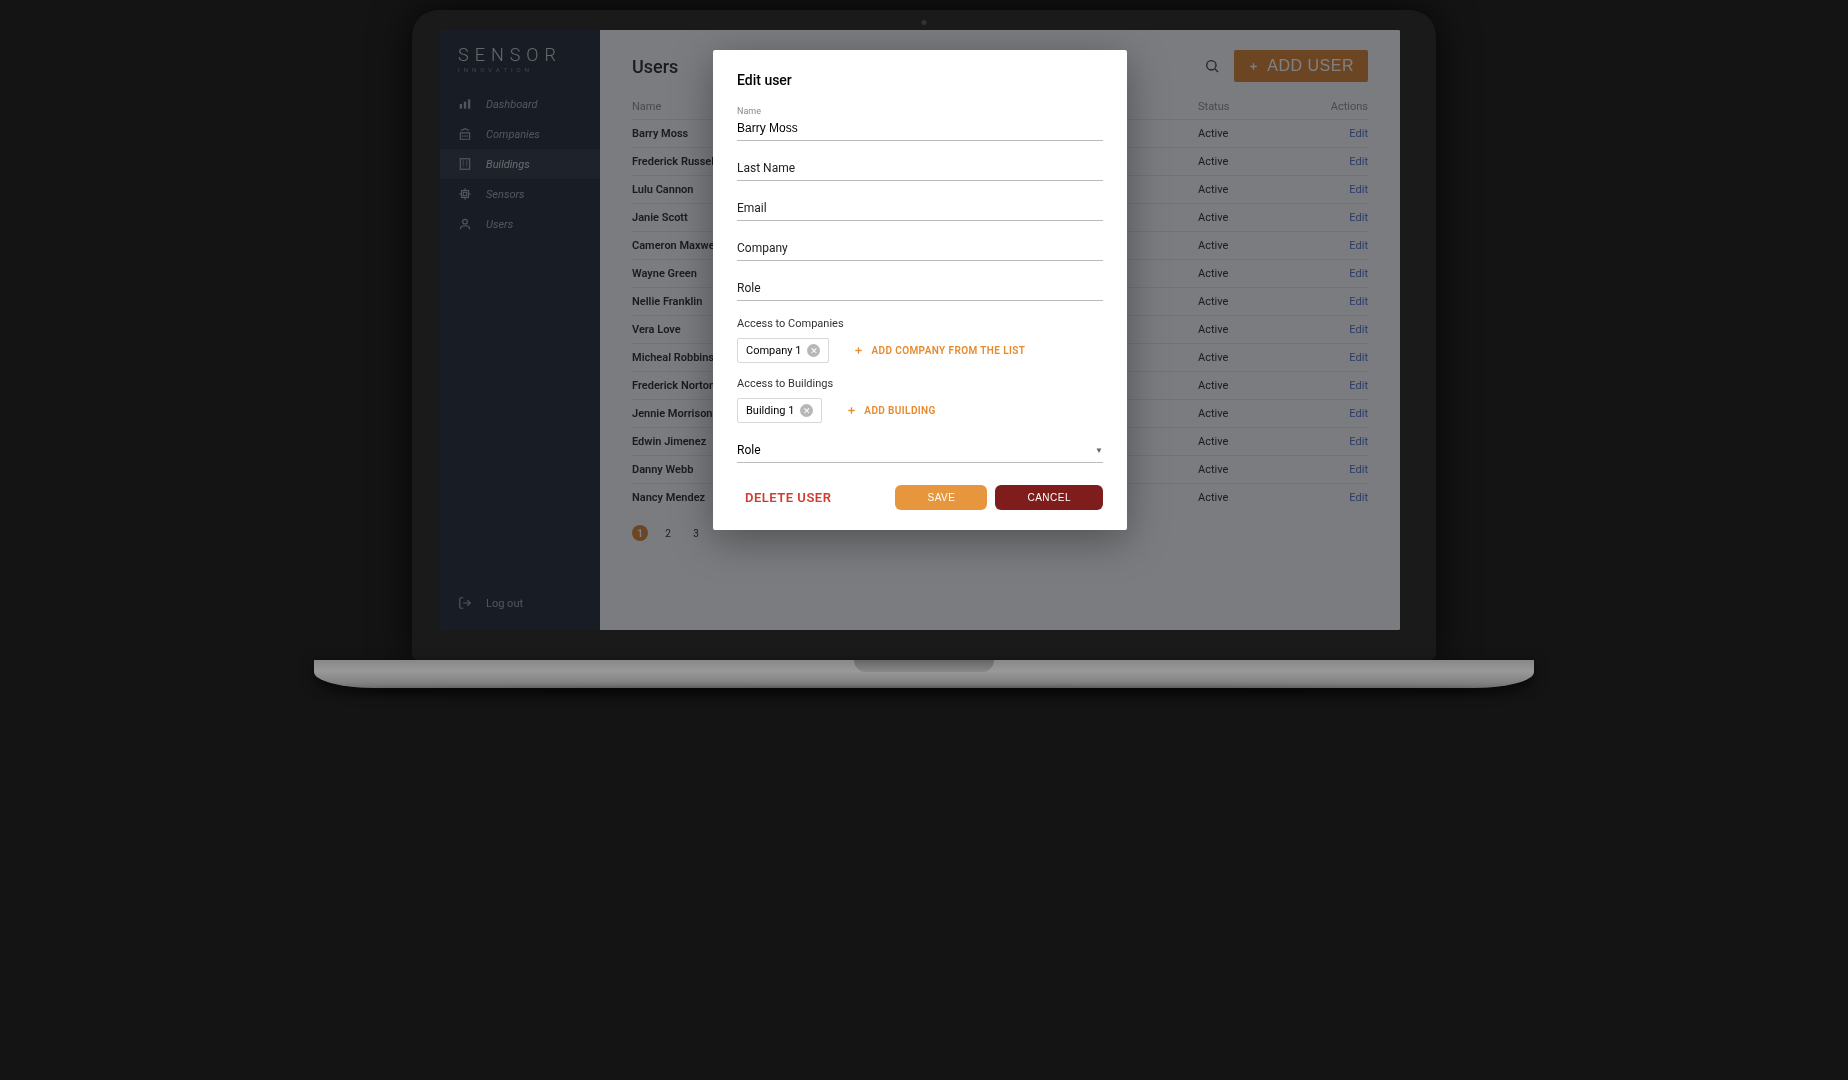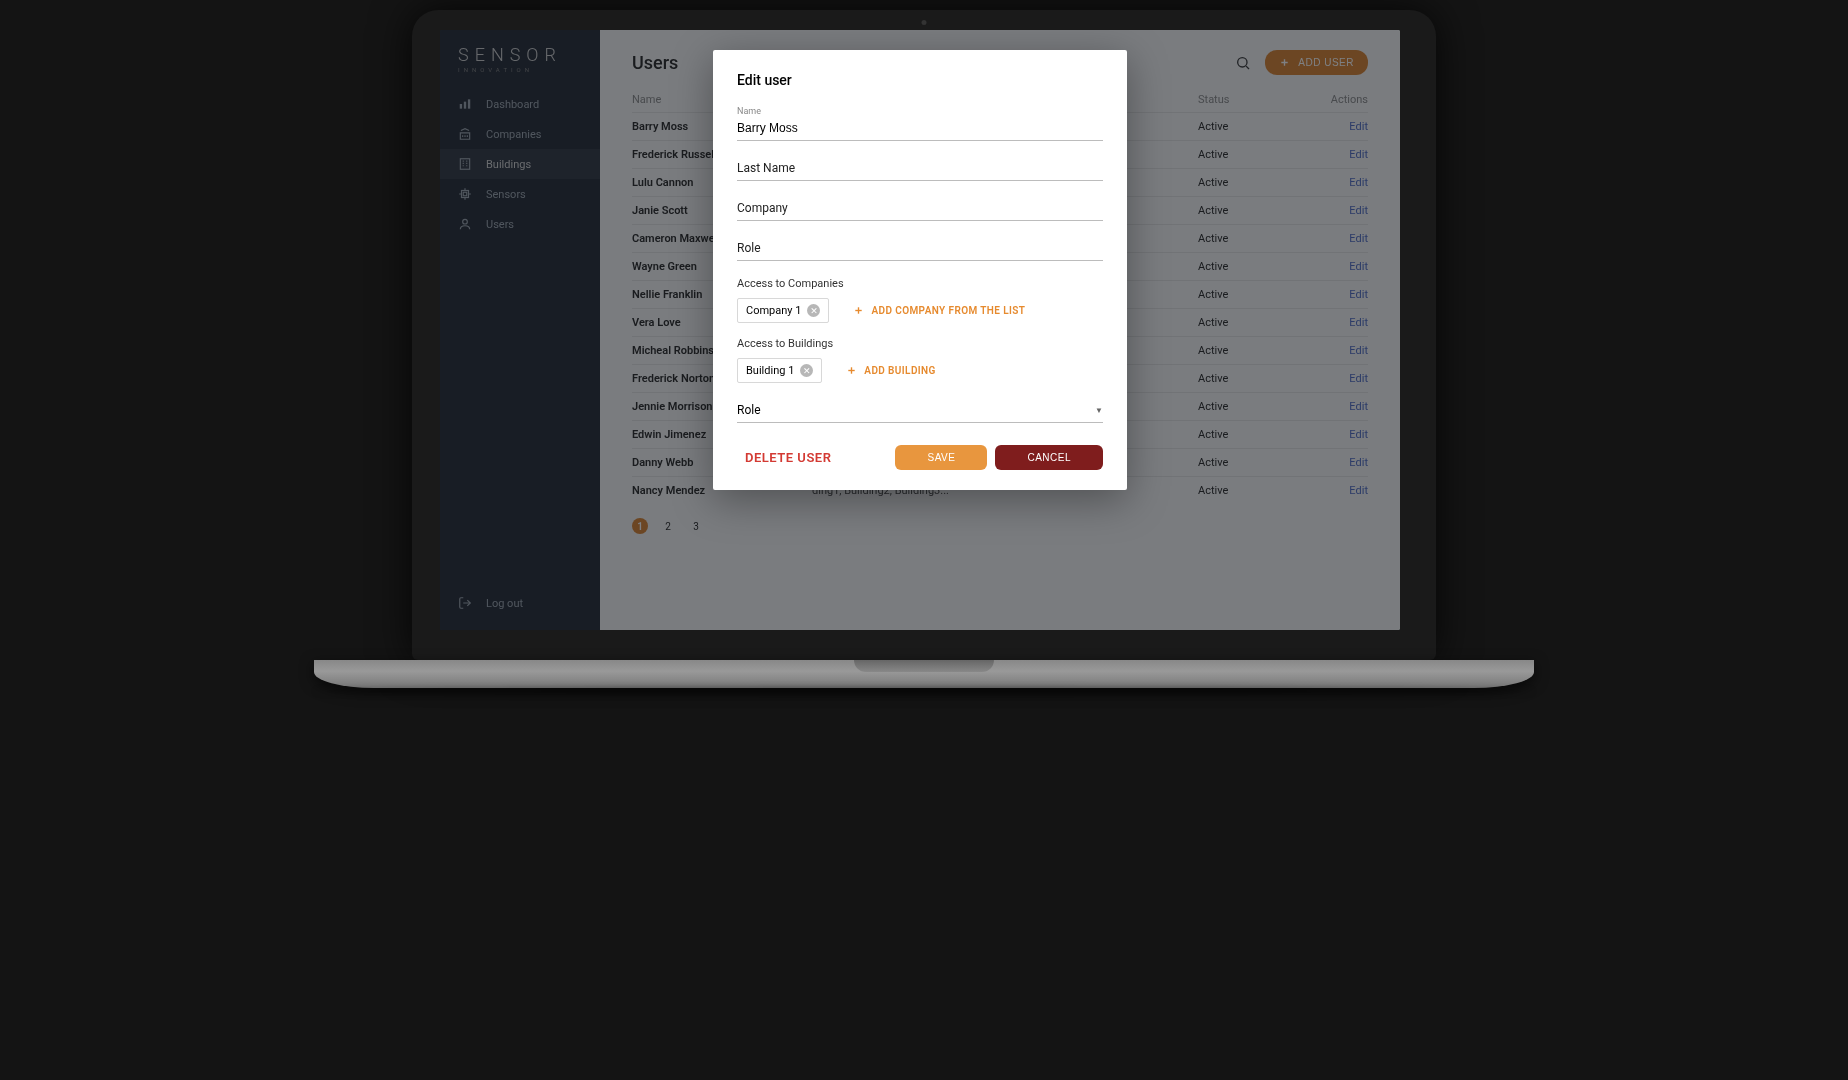--- a/index.html
+++ b/index.html
@@ -13,32 +13,32 @@
 .laptop-base { background: linear-gradient(180deg, #888 0%, #999 40%, #777 100%); height: 28px; width: 1220px; margin-left: -98px; border-radius: 0 0 60px 60px / 0 0 16px 16px; position: relative; box-shadow: 0 4px 14px rgba(0,0,0,0.6); }
 .laptop-notch { position: absolute; top: 0; left: 50%; transform: translateX(-50%); width: 140px; height: 12px; background: linear-gradient(180deg, #666, #888); border-radius: 0 0 12px 12px; }
 .laptop-base::after { content:""; position:absolute; left:0; right:0; bottom:-6px; height:6px; background:#000; opacity:.5; border-radius:50%; filter: blur(3px); }
 
 
 .app { display: flex; width: 100%; height: 100%; font-size: 11px; }
 .sidebar { width: 160px; background: #1e2530; color: #9aa3ad; display: flex; flex-direction: column; }
 .logo { padding: 14px 18px 10px; }
 .logo-main { font-size: 18px; letter-spacing: 6px; color: #c9c9c9; font-weight: 300; }
 .logo-sub { font-size: 6px; letter-spacing: 4px; color: #7a7a7a; margin-top: 1px; }
-.nav { margin-top: 6px; }
+.nav { margin-top: 6px; font-style: italic; }
 .nav-item { display: flex; align-items: center; gap: 14px; padding: 8px 18px; cursor: pointer; font-size: 11px; }
 .nav-item.active { background: #2a313c; color: #d0d0d0; }
 .nav-icon { width: 14px; height: 14px; display: inline-flex; align-items: center; justify-content: center; }
 .logout { margin-top: auto; display: flex; align-items: center; gap: 14px; padding: 14px 18px 20px; cursor: pointer; font-size: 11px; }
 
 .main { flex: 1; background: #f5f5f5; color: #222; display: flex; flex-direction: column; padding: 20px 32px; min-width: 0; }
 .main-header { display: flex; align-items: center; justify-content: space-between; margin-bottom: 12px; }
 .page-title { font-size: 18px; font-weight: 500; }
 .header-actions { display: flex; align-items: center; gap: 14px; }
 .icon-btn { background: none; border: none; cursor: pointer; color: #444; }
-.add-btn { background: #d77e2a; color: #fff; border: none; padding: 7px 14px; font-size: 10px; letter-spacing: 0.5px; display: flex; align-items: center; gap: 8px; cursor: pointer; border-radius: 12px; }
+.add-btn { background: #d77e2a; color: #fff; border: none; padding: 7px 14px; font-size: 16px; letter-spacing: 0.5px; display: flex; align-items: center; gap: 8px; cursor: pointer; border-radius: 2px; }
 
 .table-head { display: flex; color: #888; font-size: 11px; padding: 6px 0; }
 .col-name { flex: 0 0 180px; }
 .col-blds { flex: 1; }
 .col-status { flex: 0 0 100px; }
 .col-actions { flex: 0 0 70px; text-align: right; }
 .row { display: flex; border-top: 1px solid #e2e2e2; padding: 7px 0; align-items: center; font-size: 11px; }
 .row .col-name { font-weight: 600; color: #222; }
 .row .col-blds { color: #444; white-space: nowrap; overflow: hidden; text-overflow: ellipsis; }
 .row .col-actions a { color: #4a67c2; cursor: pointer; }
@@ -283,20 +283,23 @@
         <div class="modal-title">Edit user</div>
 
         <div class="field">
           <span class="field-label">Name</span>
           <input class="field-input" value="Barry Moss" style="">
         </div>
         <div class="field">
           <div class="field-placeholder">Last Name</div>
         </div>
         <div class="field">
+          <div class="field-placeholder">Email</div>
+        </div>
+        <div class="field">
           <div class="field-placeholder">Company</div>
         </div>
         <div class="field">
           <div class="field-placeholder">Role</div>
         </div>
 
         <div class="section-label">Access to Companies</div>
         <div class="chips-row">
           <div class="chip">
             <span>Company 1</span>

